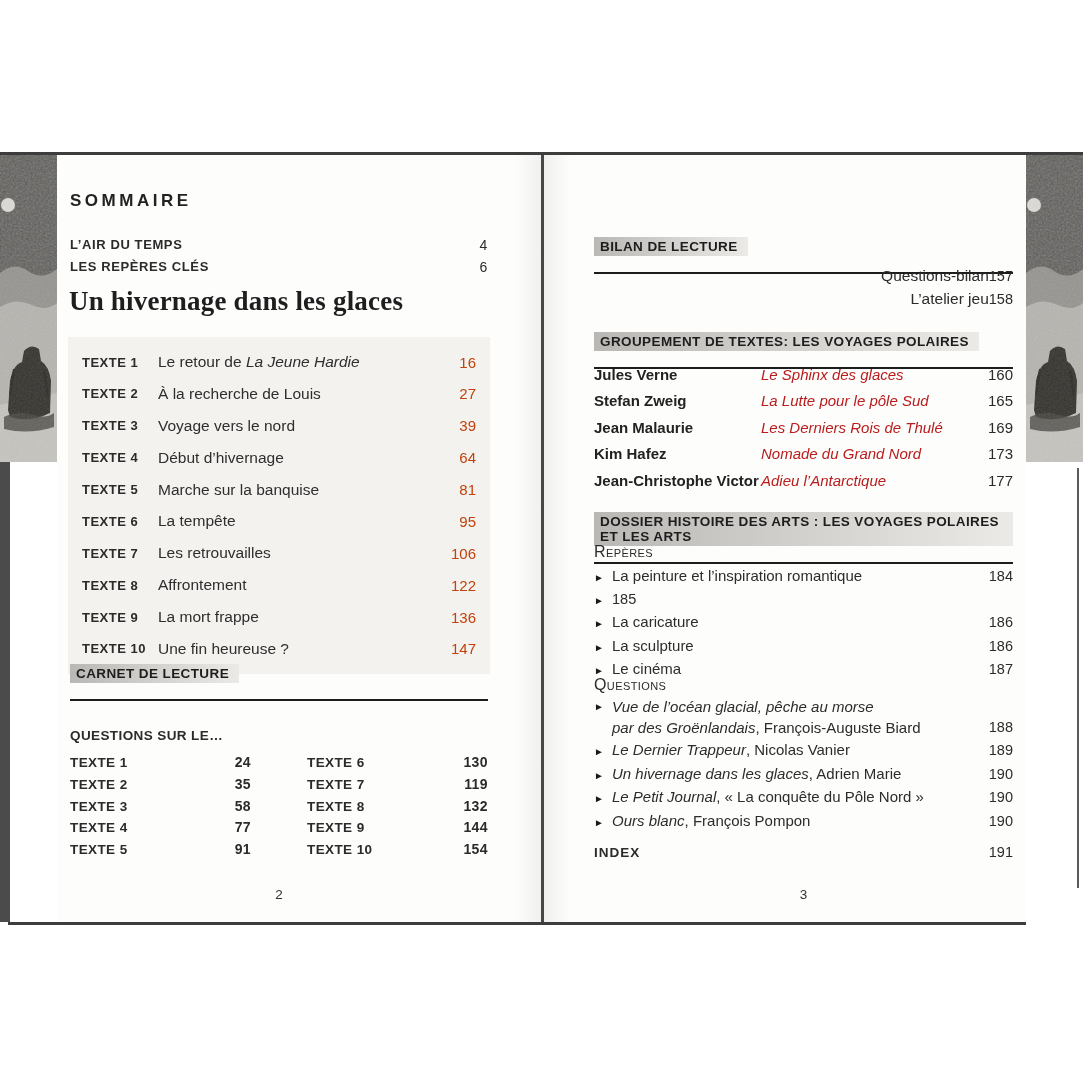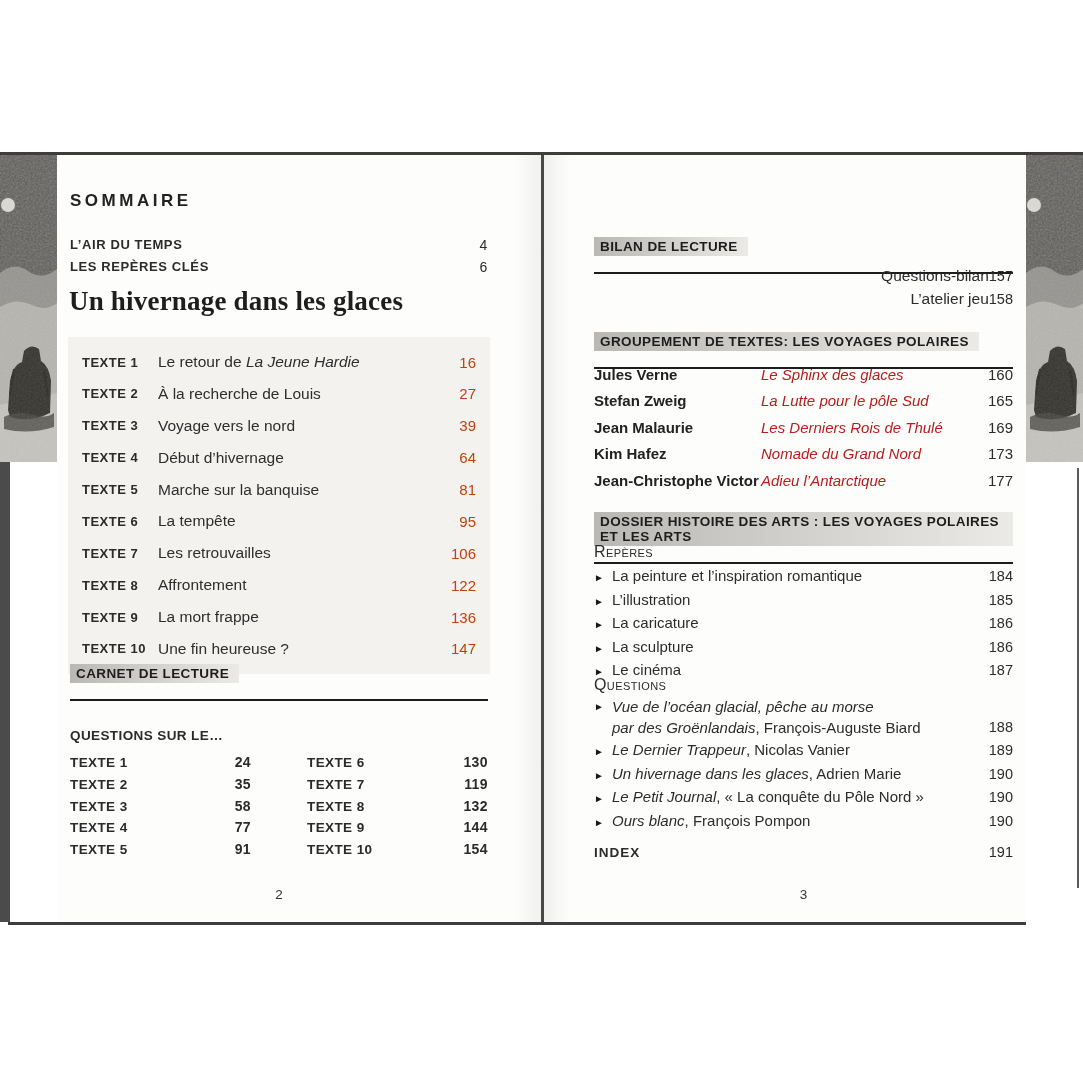--- a/index.html
+++ b/index.html
@@ -307,21 +307,20 @@
 
       <div class="abs smallcaps reperes-label">Repères</div>
       <div class="abs reperes-rows">
         <div class="brow">
             <span class="bullet">►</span>
             <span class="btext">La peinture et l’inspiration romantique</span>
             <span class="bpage">184</span>
           </div>
         <div class="brow">
             <span class="bullet">►</span>
-            <span class="btext">L’illustration</span>
             <span class="bpage">185</span>
           </div>
         <div class="brow">
             <span class="bullet">►</span>
             <span class="btext">La caricature</span>
             <span class="bpage">186</span>
           </div>
         <div class="brow">
             <span class="bullet">►</span>
             <span class="btext">La sculpture</span>

